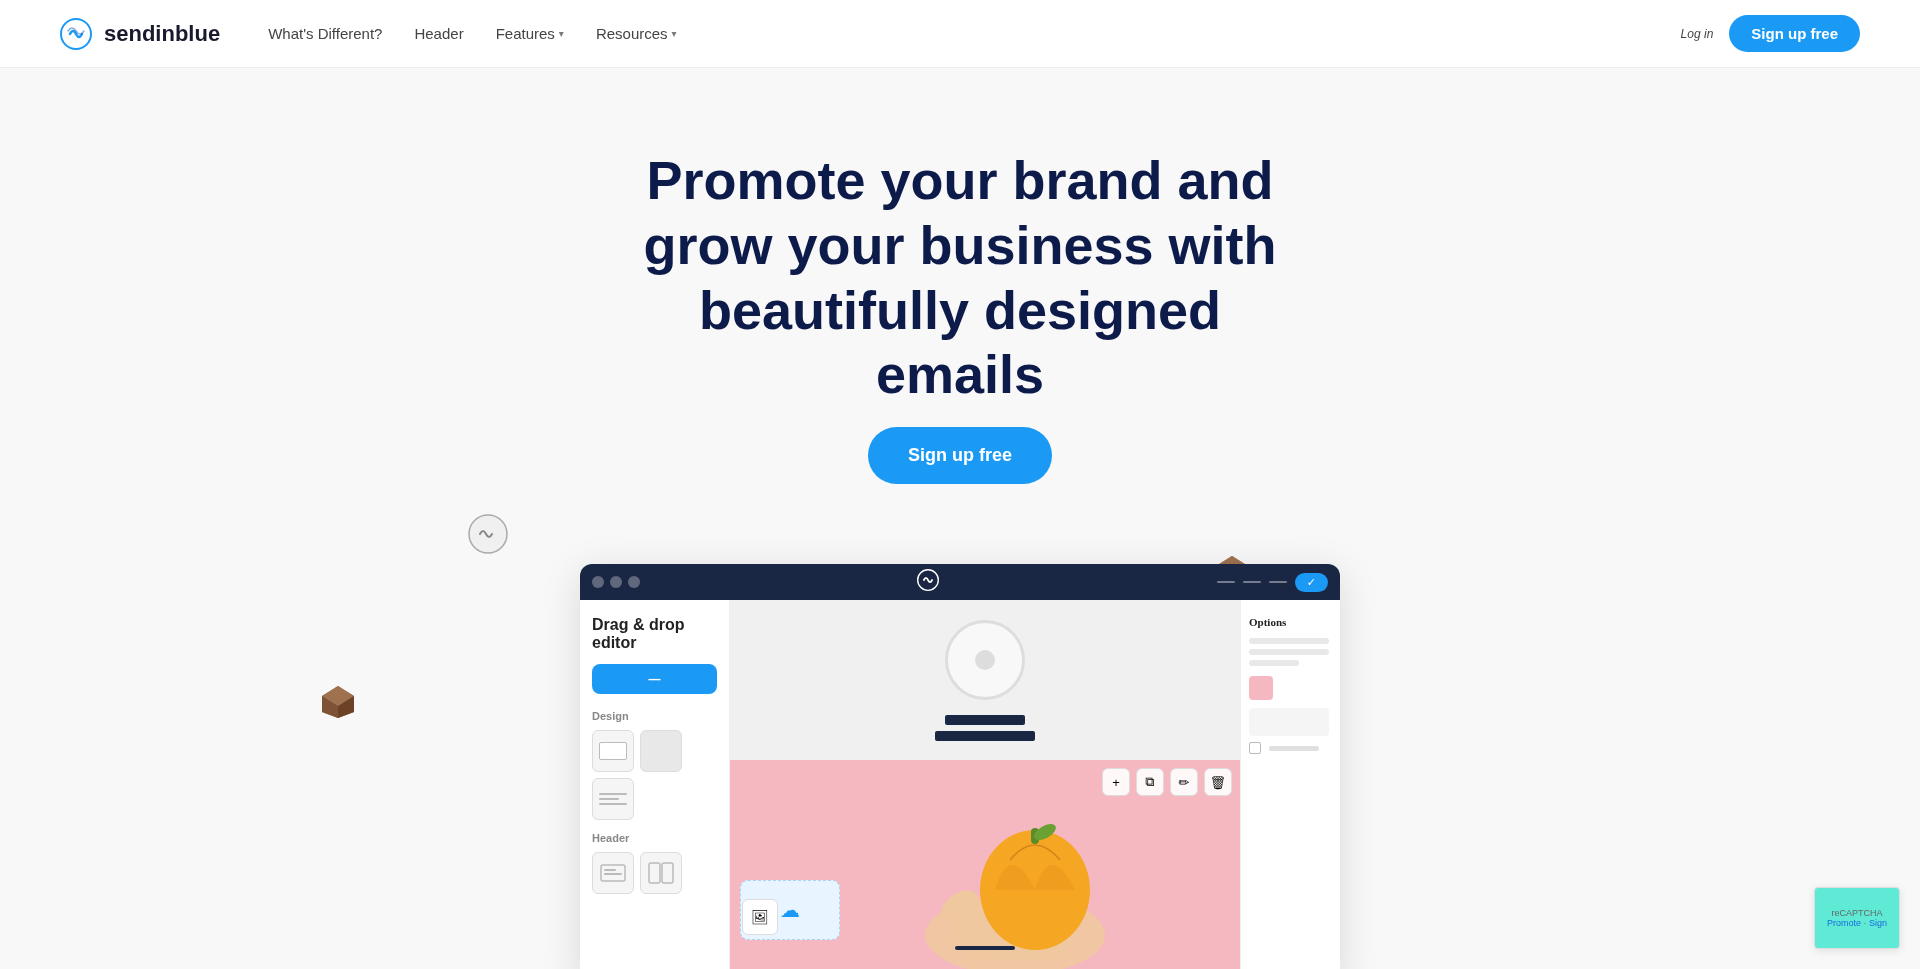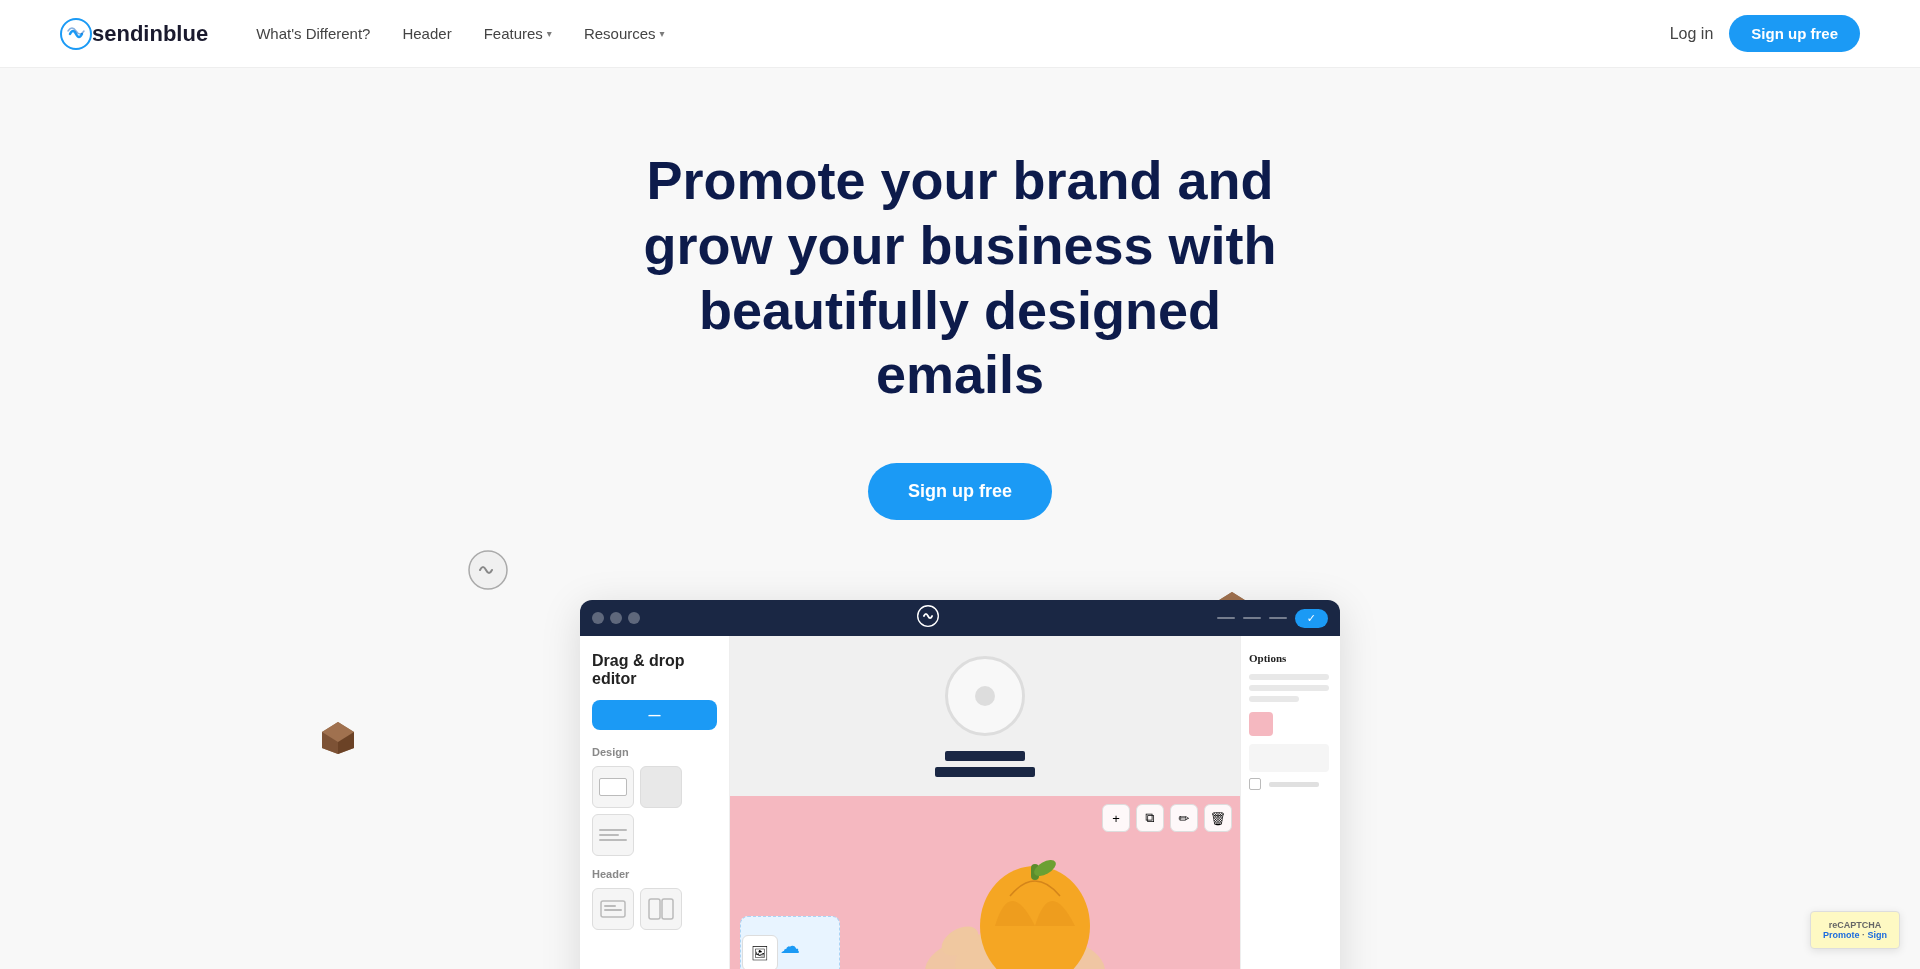--- a/index.html
+++ b/index.html
@@ -12,49 +12,49 @@
       display: flex;
       align-items: center;
       justify-content: space-between;
       padding: 0 60px;
       border-bottom: 1px solid #eee;
       position: sticky;
       top: 0;
       z-index: 100;
     }
     .navbar-left { display: flex; align-items: center; gap: 48px; }
-    .logo { display: flex; align-items: center; gap: 0; text-decoration: none; }
+    .logo { display: flex; align-items: center; gap: 12px; text-decoration: none; }
     .logo-icon { width: 32px; height: 32px; }
     .logo-text { font-size: 22px; font-weight: 600; color: #1a1a2e; }
     .nav-links { display: flex; align-items: center; gap: 32px; }
     .nav-link {
       font-size: 15px; color: #444; text-decoration: none; cursor: pointer;
       display: flex; align-items: center; gap: 4px;
     }
     .navbar-right { display: flex; align-items: center; gap: 16px; }
-    .btn-login { font-size: 16px; color: #444; background: none; border: none; cursor: pointer; font-weight: 500; }
+    .btn-login { font-size: 12px; color: #444; background: none; border: none; cursor: pointer; font-weight: 500; font-style: italic; }
     .btn-signup-nav {
       background: #1b9af5; color: #fff; border: none; border-radius: 25px;
       padding: 10px 22px; font-size: 15px; font-weight: 600; cursor: pointer;
     }
     .chevron { font-size: 10px; opacity: 0.7; }
 
     
     .hero {
       background: #f8f8f8;
       text-align: center;
       padding: 80px 20px 40px;
     }
     .hero-title {
       font-size: 54px;
       font-weight: 800;
       color: #0d1b4b;
       line-height: 1.2;
       max-width: 700px;
-      margin: 0 auto 56px;
+      margin: 0 auto 20px;
     }
     .btn-signup-hero {
       background: #1b9af5;
       color: #fff;
       border: none;
       border-radius: 30px;
       padding: 18px 40px;
       font-size: 18px;
       font-weight: 700;
       cursor: pointer;
@@ -234,24 +234,23 @@
     }
     .options-checkbox {
       width: 12px; height: 12px; border: 1.5px solid #bbb; border-radius: 2px;
       display: inline-block; margin-right: 4px; vertical-align: middle;
     }
     .options-line-mini { display: inline-block; width: 50px; height: 5px; background: #e0e0e0; border-radius: 2px; vertical-align: middle; }
 
     
     .recaptcha-badge {
       position: fixed; bottom: 20px; right: 20px;
-      background: #fef9c3; border: 1px solid #ddd; border-radius: 4px;
-      padding: 8px 12px; font-size: 10px; color: #888;
+      background: #5eead4; border: 1px solid #ddd; border-radius: 4px;
+      padding: 20px 12px; font-size: 10px; color: #888;
       box-shadow: 0 2px 8px rgba(0,0,0,0.1);
-      font-weight: bold;
     }
   </style>
 </head>
 <body>
 
 <nav class="navbar">
   <div class="navbar-left">
     <a class="logo" href="#">
 
       <svg class="logo-icon" viewBox="0 0 32 32" fill="none" xmlns="http://www.w3.org/2000/svg">

